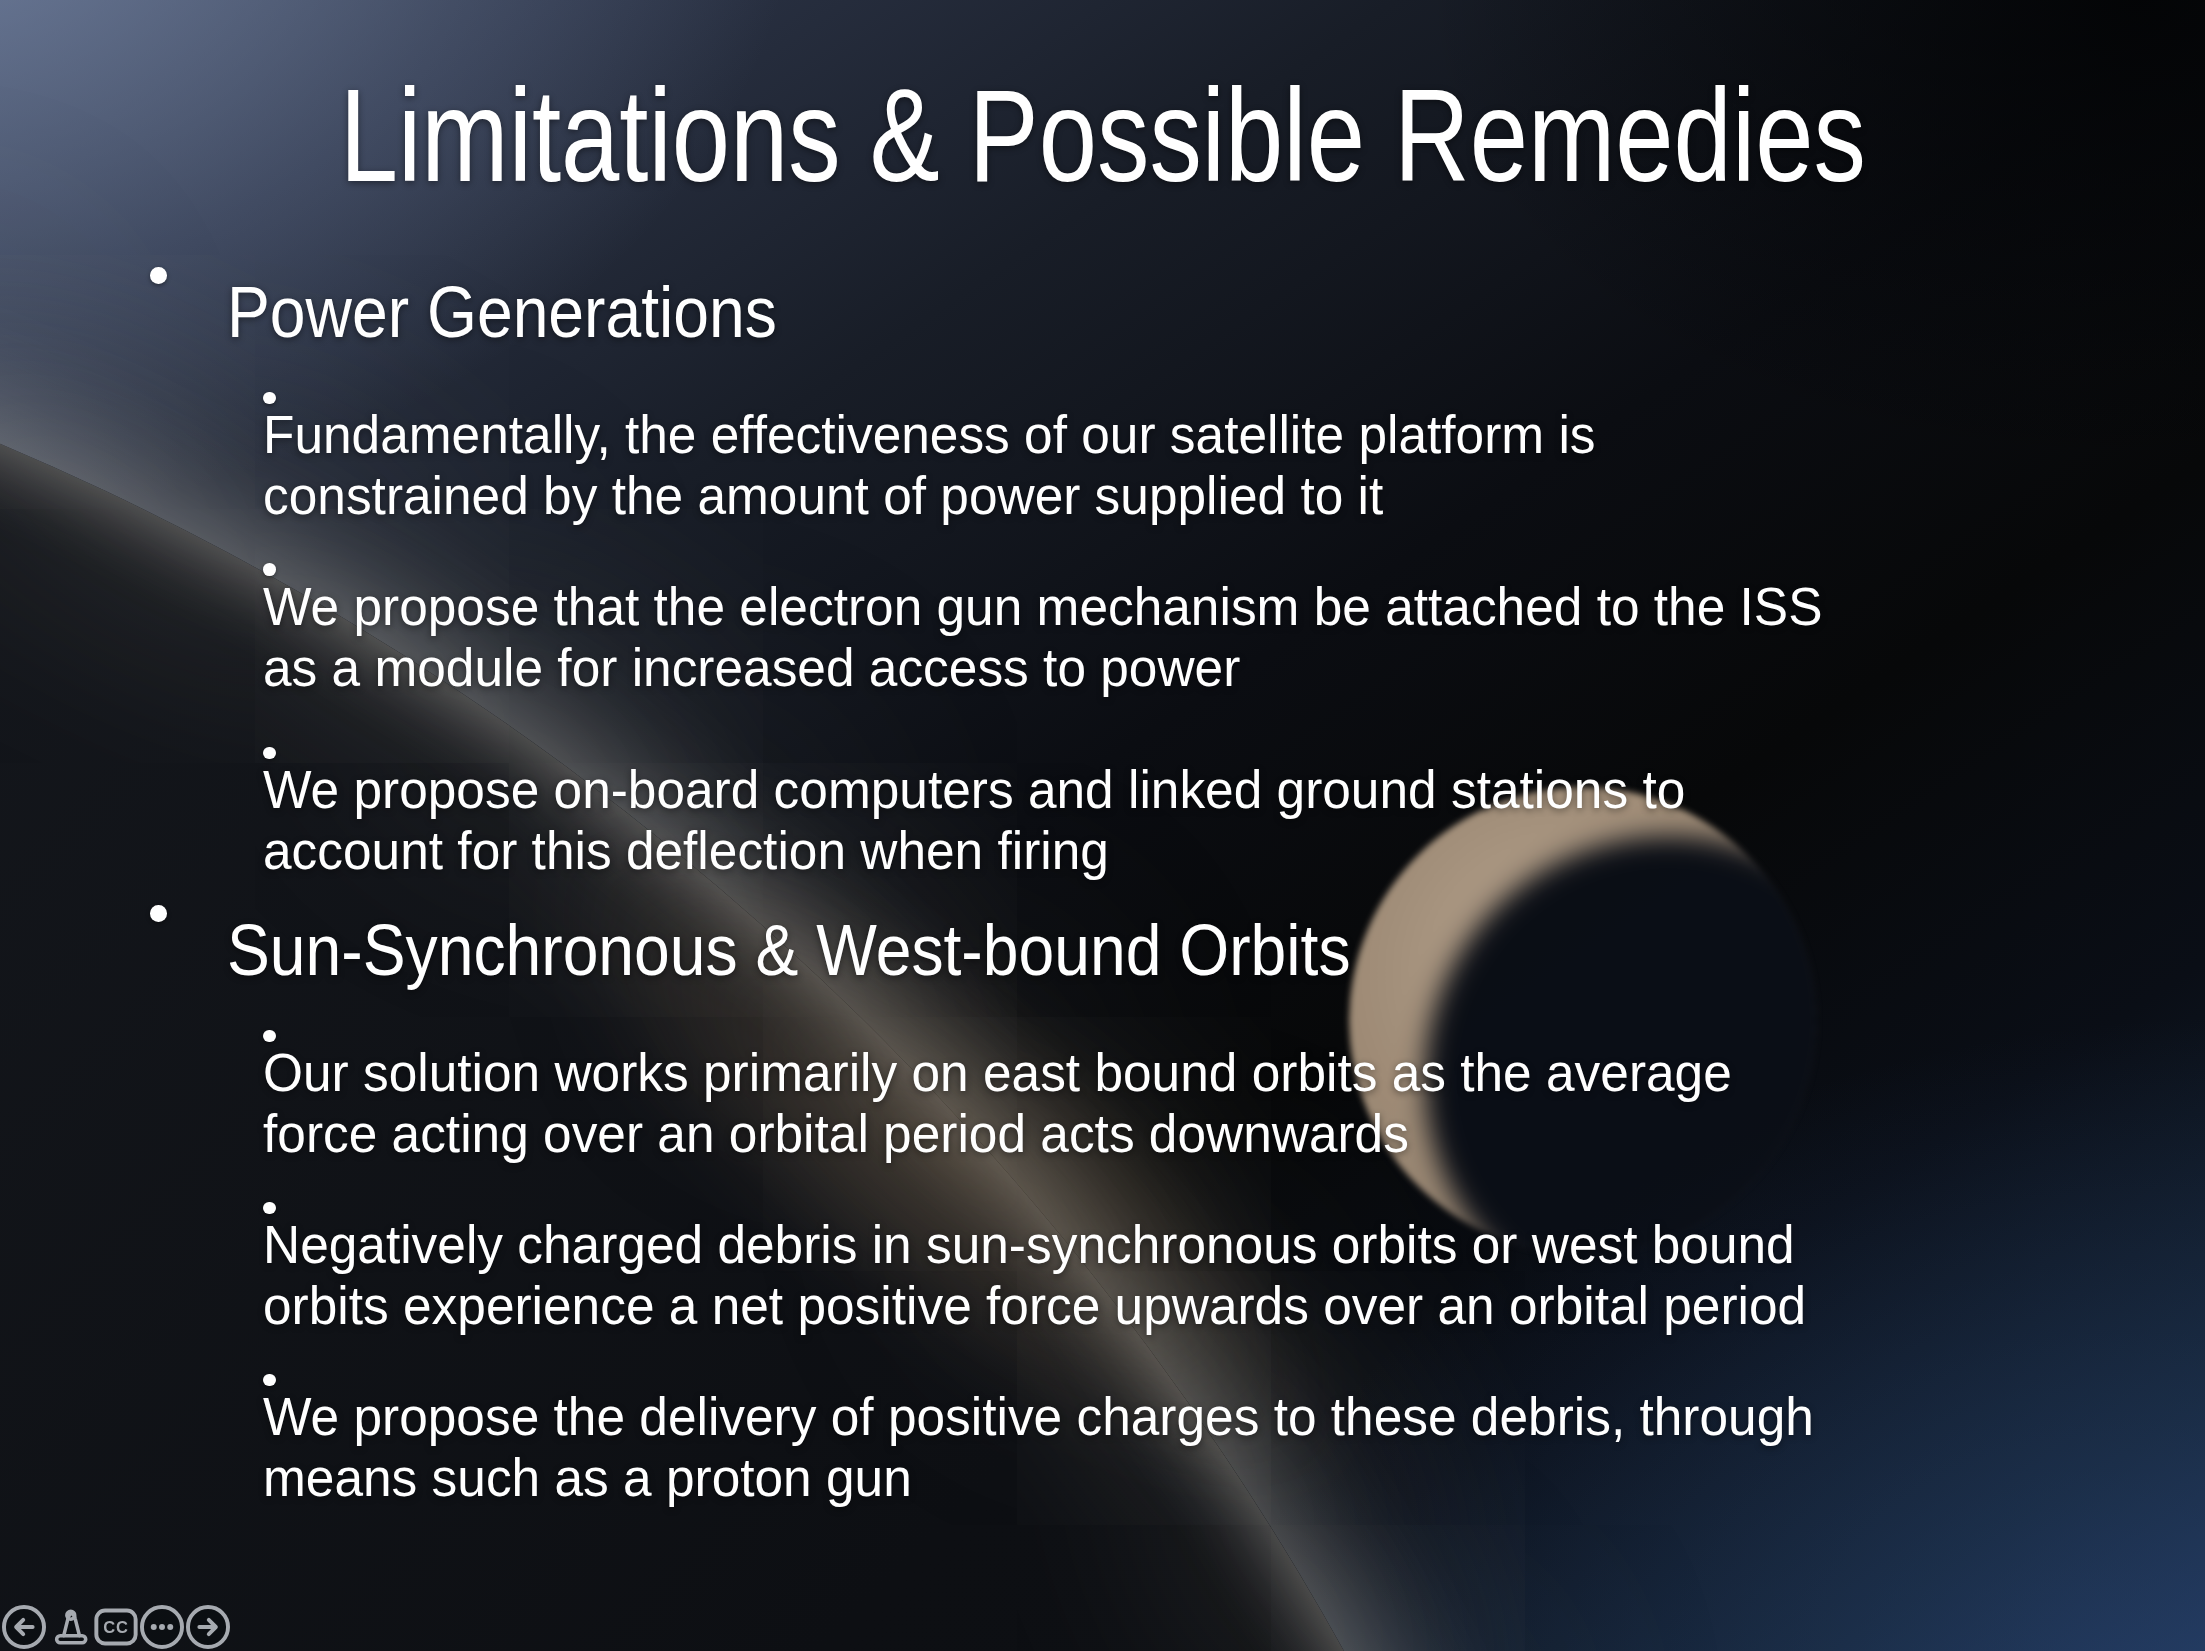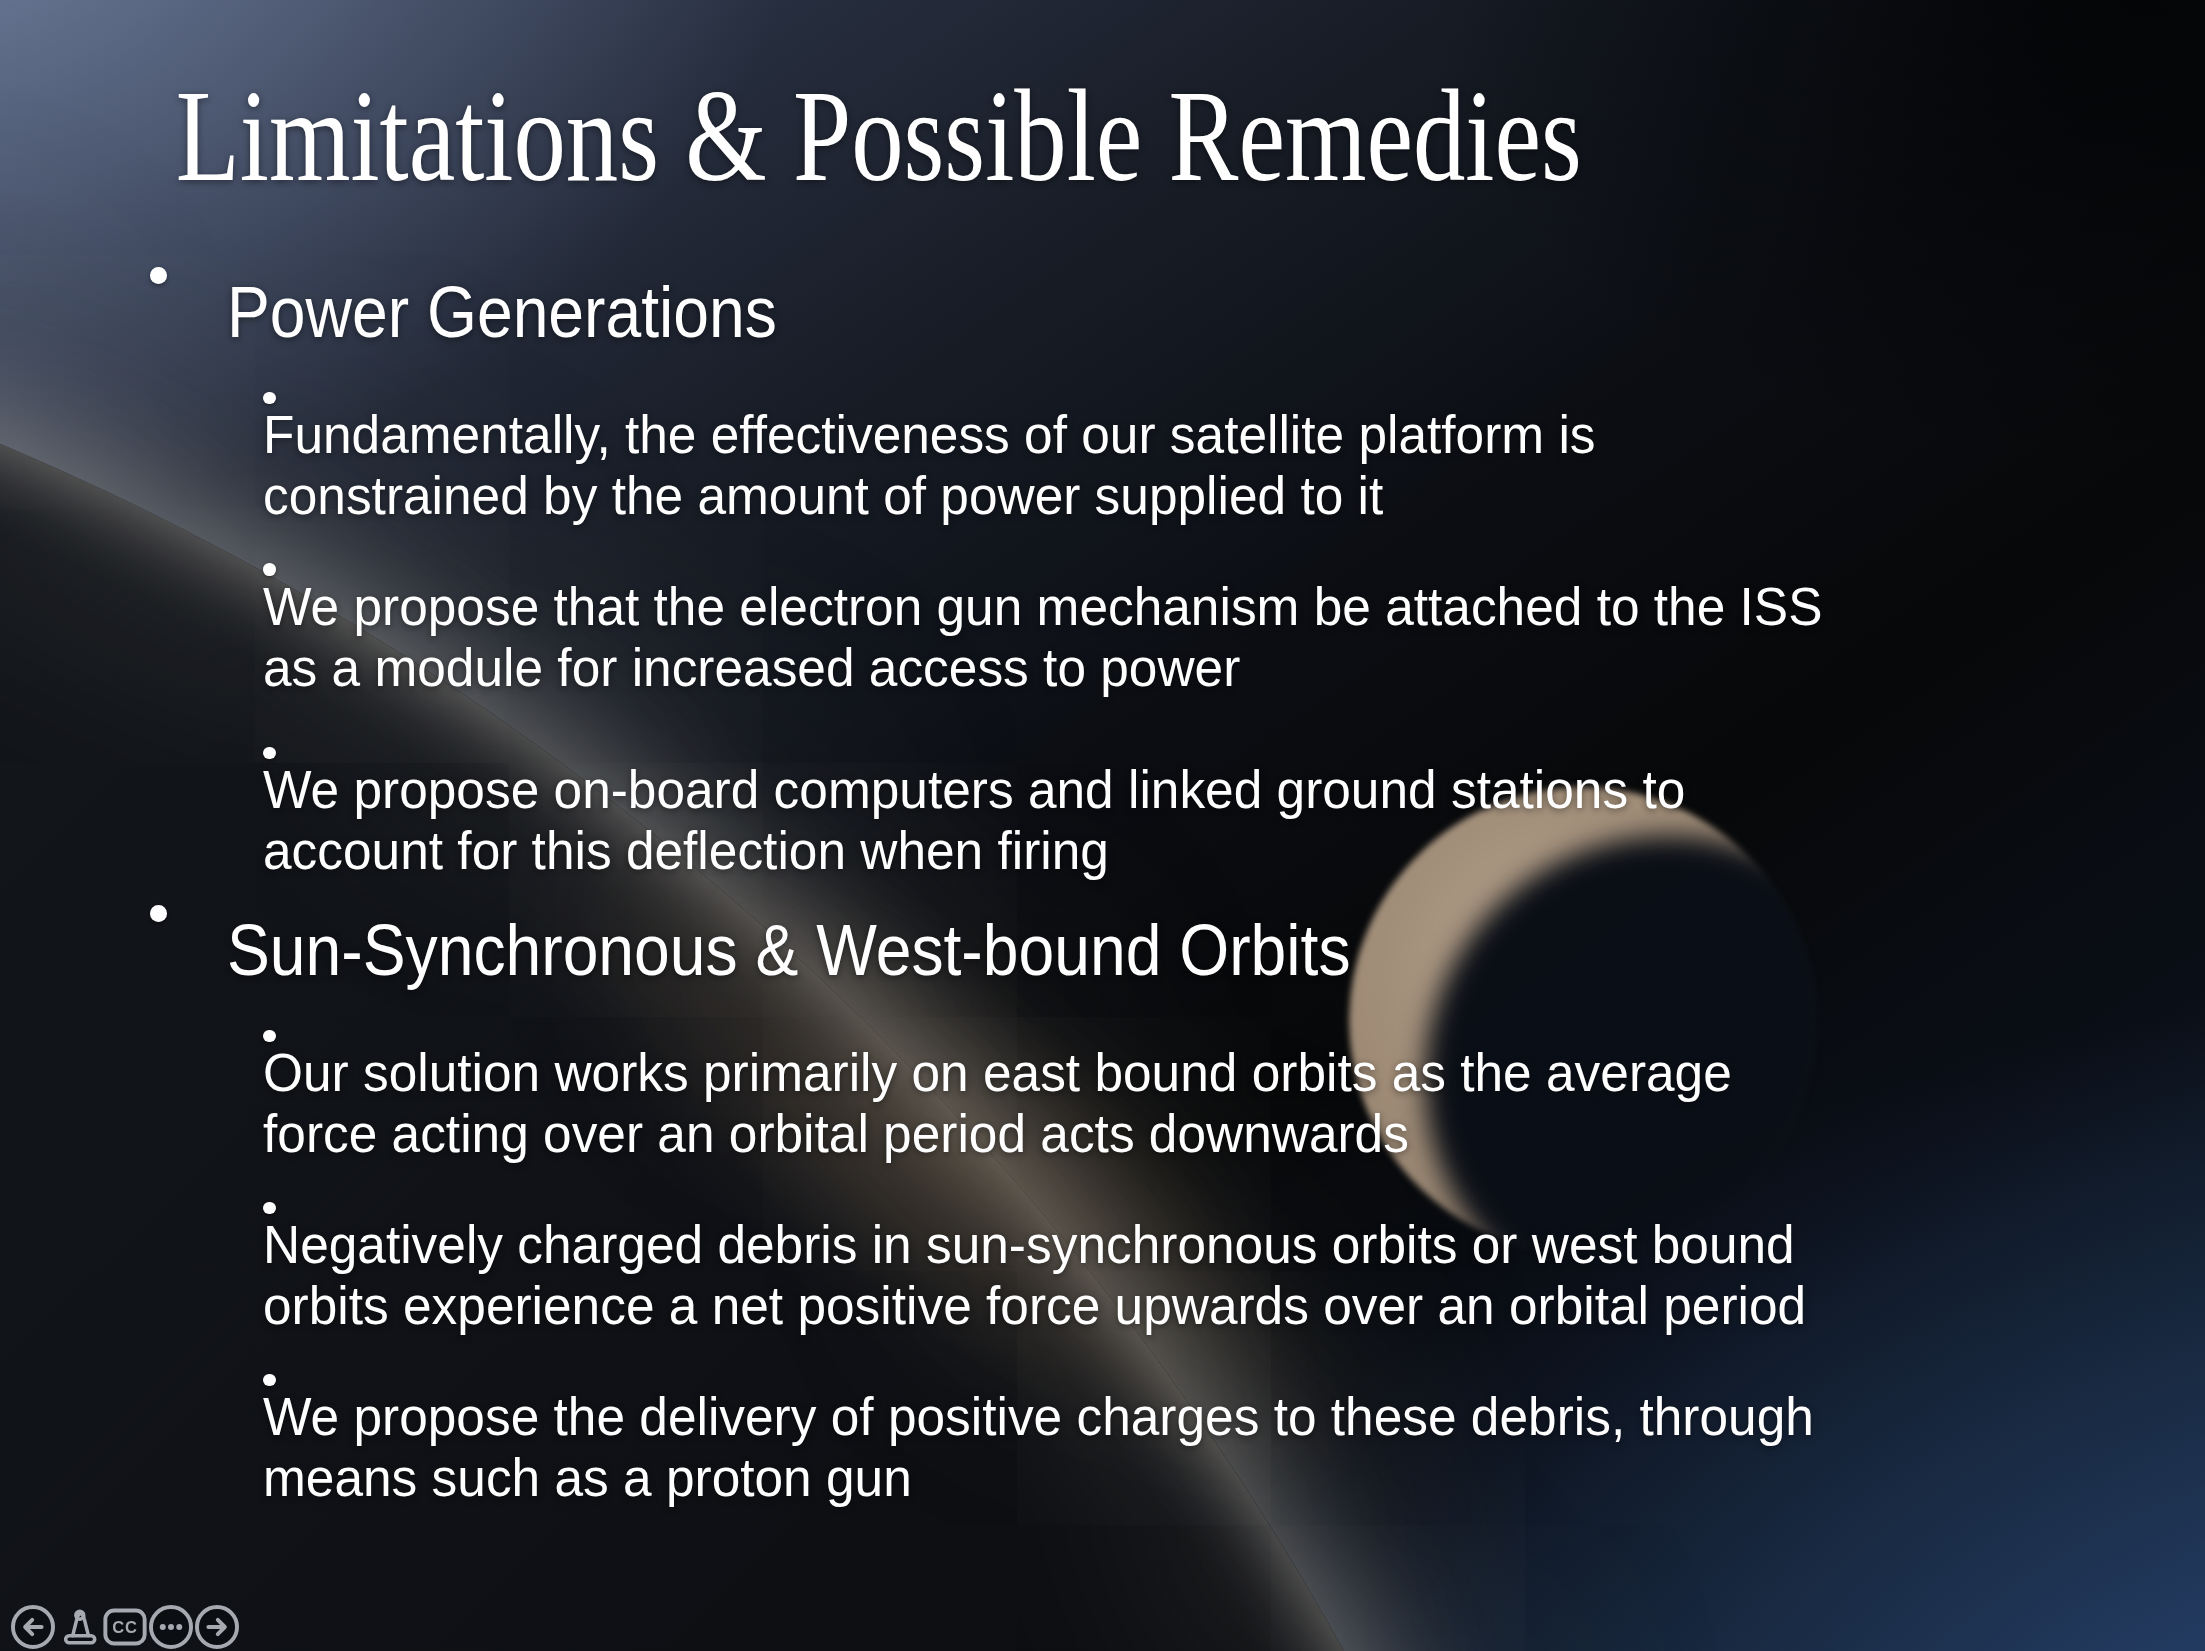--- a/index.html
+++ b/index.html
@@ -42,39 +42,39 @@
     position:absolute;inset:0;border-radius:50%;
     background:radial-gradient(circle at 45% 40%, #c6b19a 0%, #ab967f 55%, #93826f 100%);
   }
   .moon-shadow{
     position:absolute;left:0;top:0;width:104%;height:104%;border-radius:50%;
     transform:translate(76px,49px);
     background:#0b0f17;filter:blur(12.7px);
   }
   
   .slide-text{color:#ffffff;text-shadow:0 2.4px 8px rgba(0,0,0,0.45);}
-  .title-wrap{position:absolute;left:0;top:57px;width:2205px;font-family:Liberation Serif, serif;}
+  .title-wrap{position:absolute;left:0;top:57px;width:2205px;text-align:center;}
   .title-line{
     display:inline-block;font-size:131px;line-height:1.2;white-space:nowrap;
     transform:scaleX(0.80);transform-origin:50% 50%;
   }
   .content{position:absolute;left:0;top:267px;width:2205px;}
   .section{margin-bottom:24px;}
   .h-row{display:flex;align-items:flex-start;padding-left:150px;margin-bottom:11px;}
   .h-dot{width:16.6px;height:16.6px;border-radius:50%;background:#fff;flex:0 0 auto;margin-right:60px;
          box-shadow:0 1.6px 4.7px rgba(0,0,0,0.4);}
   .h-text{font-size:73px;line-height:89px;white-space:nowrap;display:inline-block;
           transform:scaleX(0.88);transform-origin:0 50%;}
   .b-row{display:flex;align-items:flex-start;padding-left:263px;margin-bottom:12.7px;flex-direction:column;}
   .b-dot{width:12.7px;height:12.7px;border-radius:50%;background:#fff;flex:0 0 auto;
          margin-top:24.5px;margin-right:61px;box-shadow:0 1.6px 4px rgba(0,0,0,0.4);}
   .b-lines{font-size:53px;line-height:61px;}
   .b-line{display:block;white-space:nowrap;transform:scaleX(0.97);transform-origin:0 50%;}
   
-  .controls{position:absolute;left:11px;top:1605px;display:flex;align-items:flex-end;gap:2px;text-align:center;}
+  .controls{position:absolute;left:2px;top:1605px;display:flex;align-items:flex-end;gap:2px;text-align:center;}
   .ctl{width:44px;height:44px;display:block;cursor:pointer;}
   .ctl svg{width:44px;height:44px;display:block;color:#a6aab0;}
   .ctl .bgfill{fill:rgba(10,12,16,0.55);}
   .cc-letters{font-family:"Liberation Sans",sans-serif;font-weight:bold;font-size:21px;
               fill:#a6aab0;letter-spacing:1px;}
 </style>
 </head>
 <body>
 
 <div class="bg"></div>

